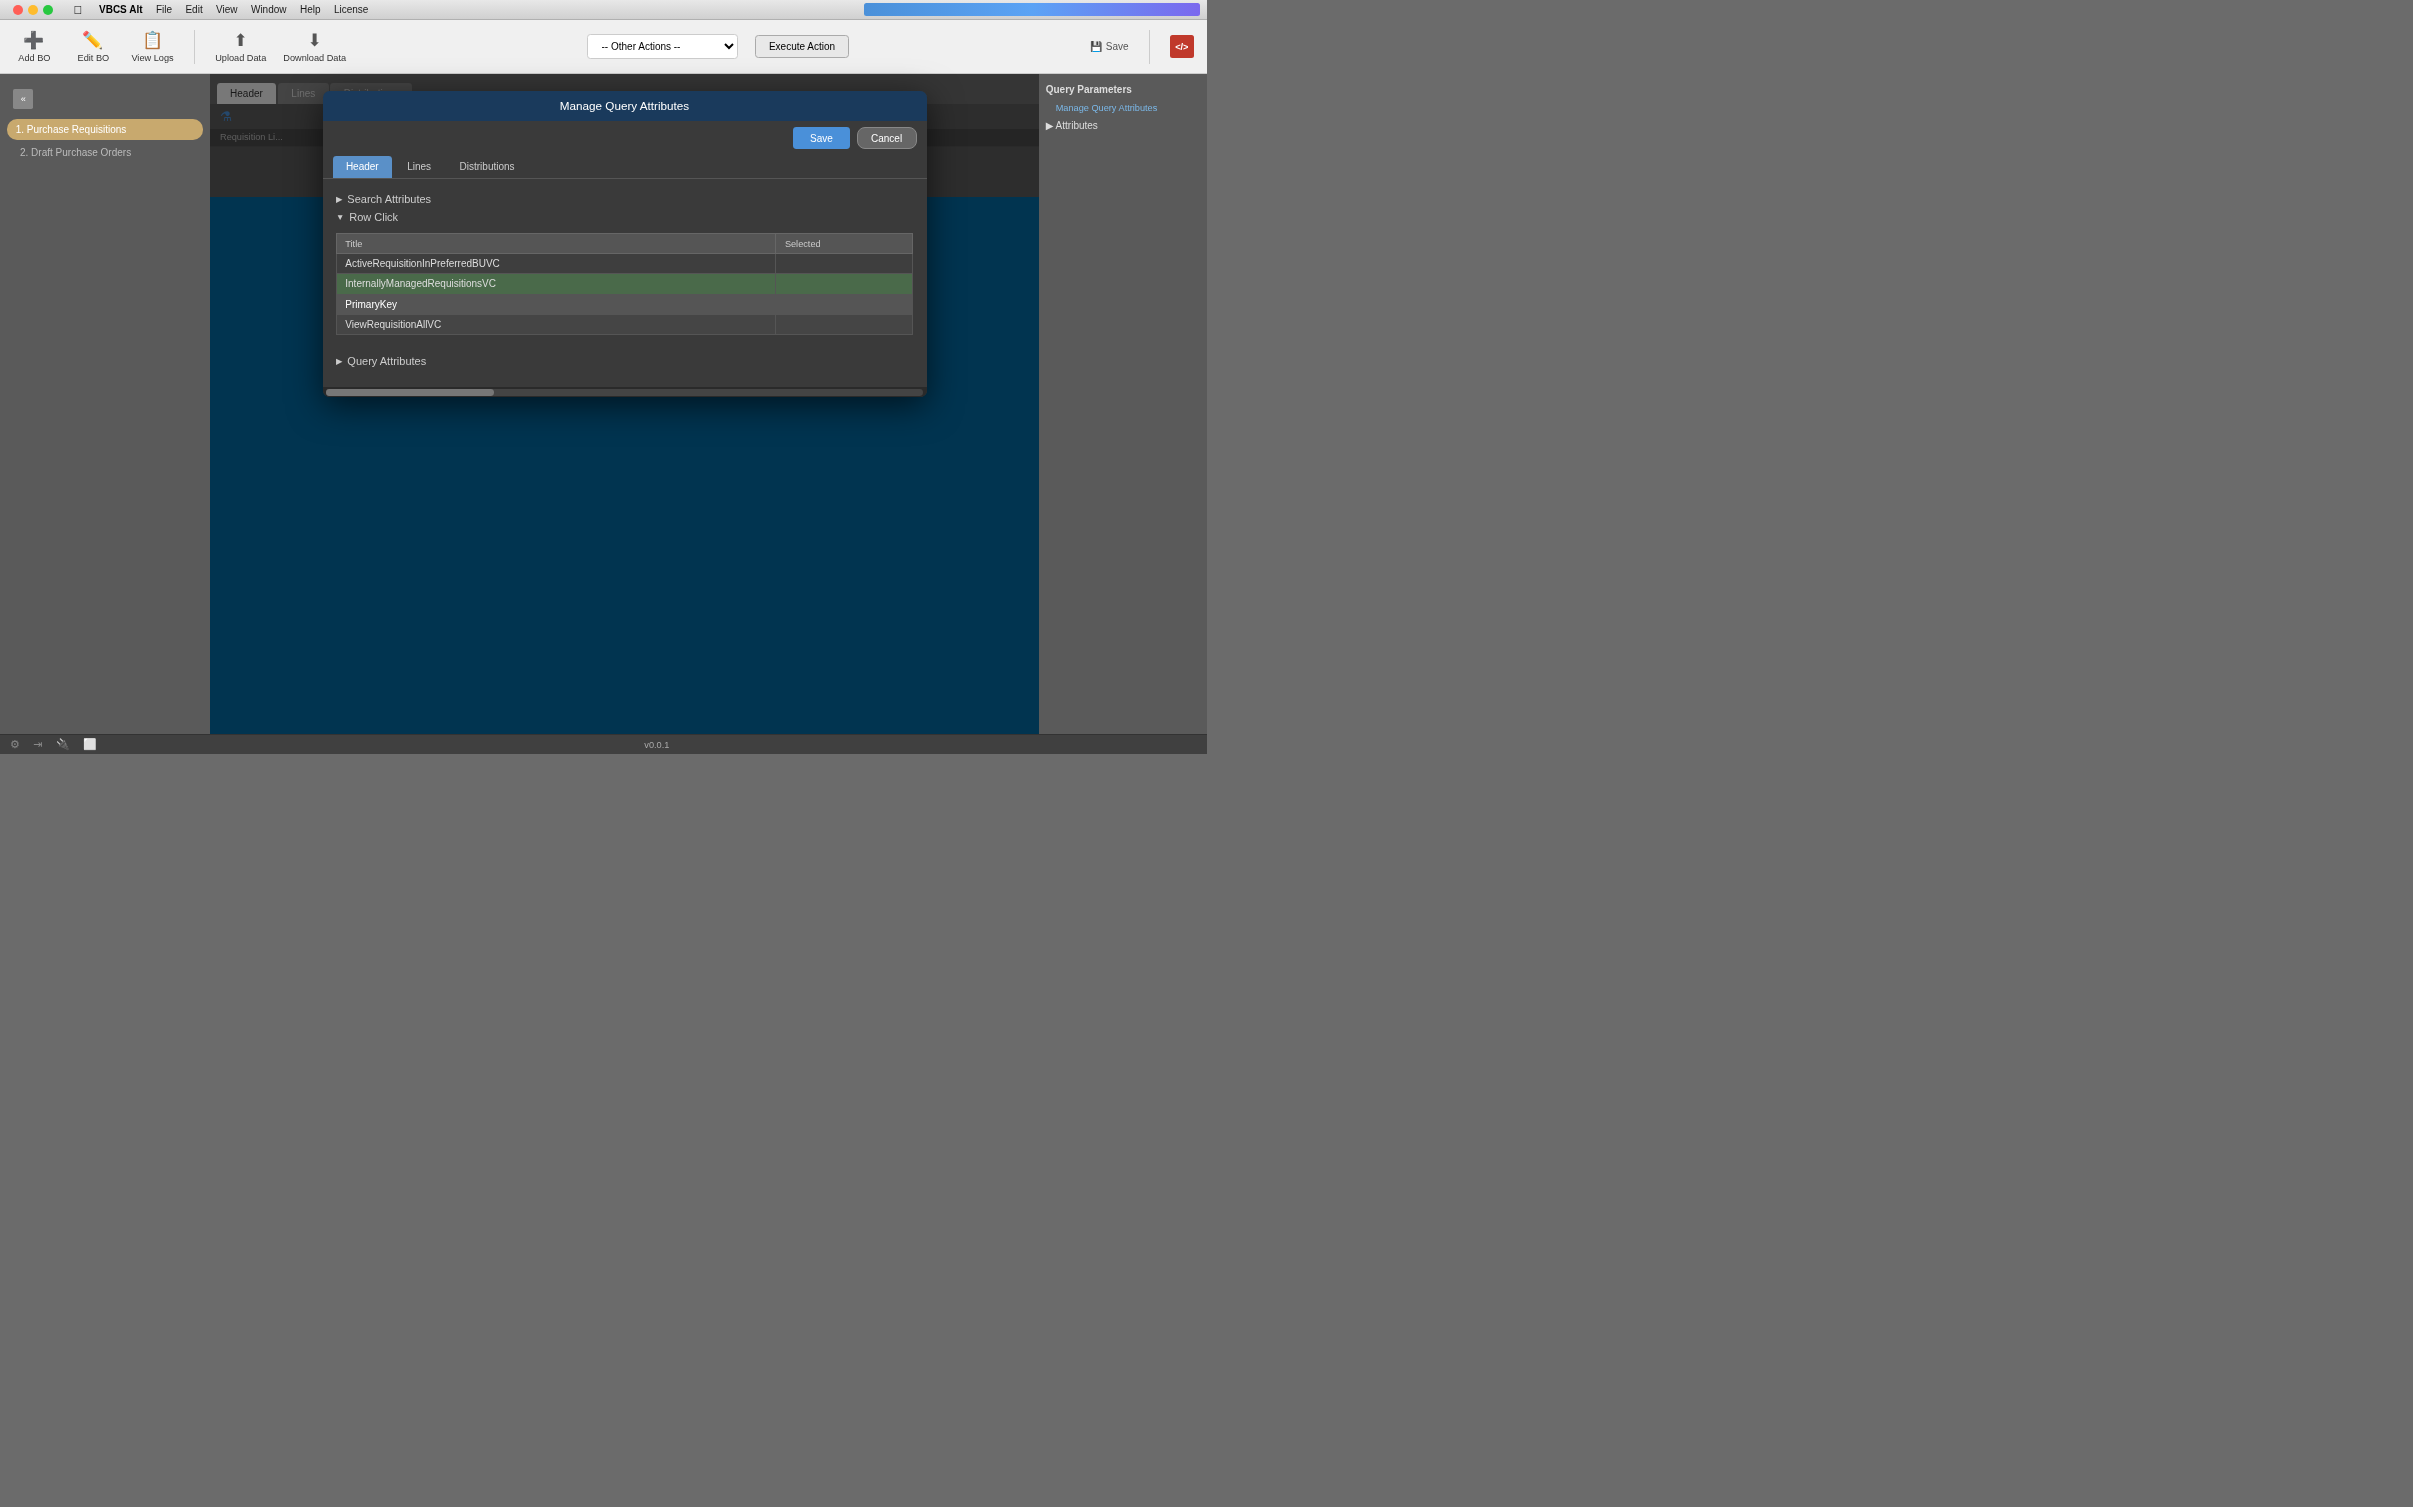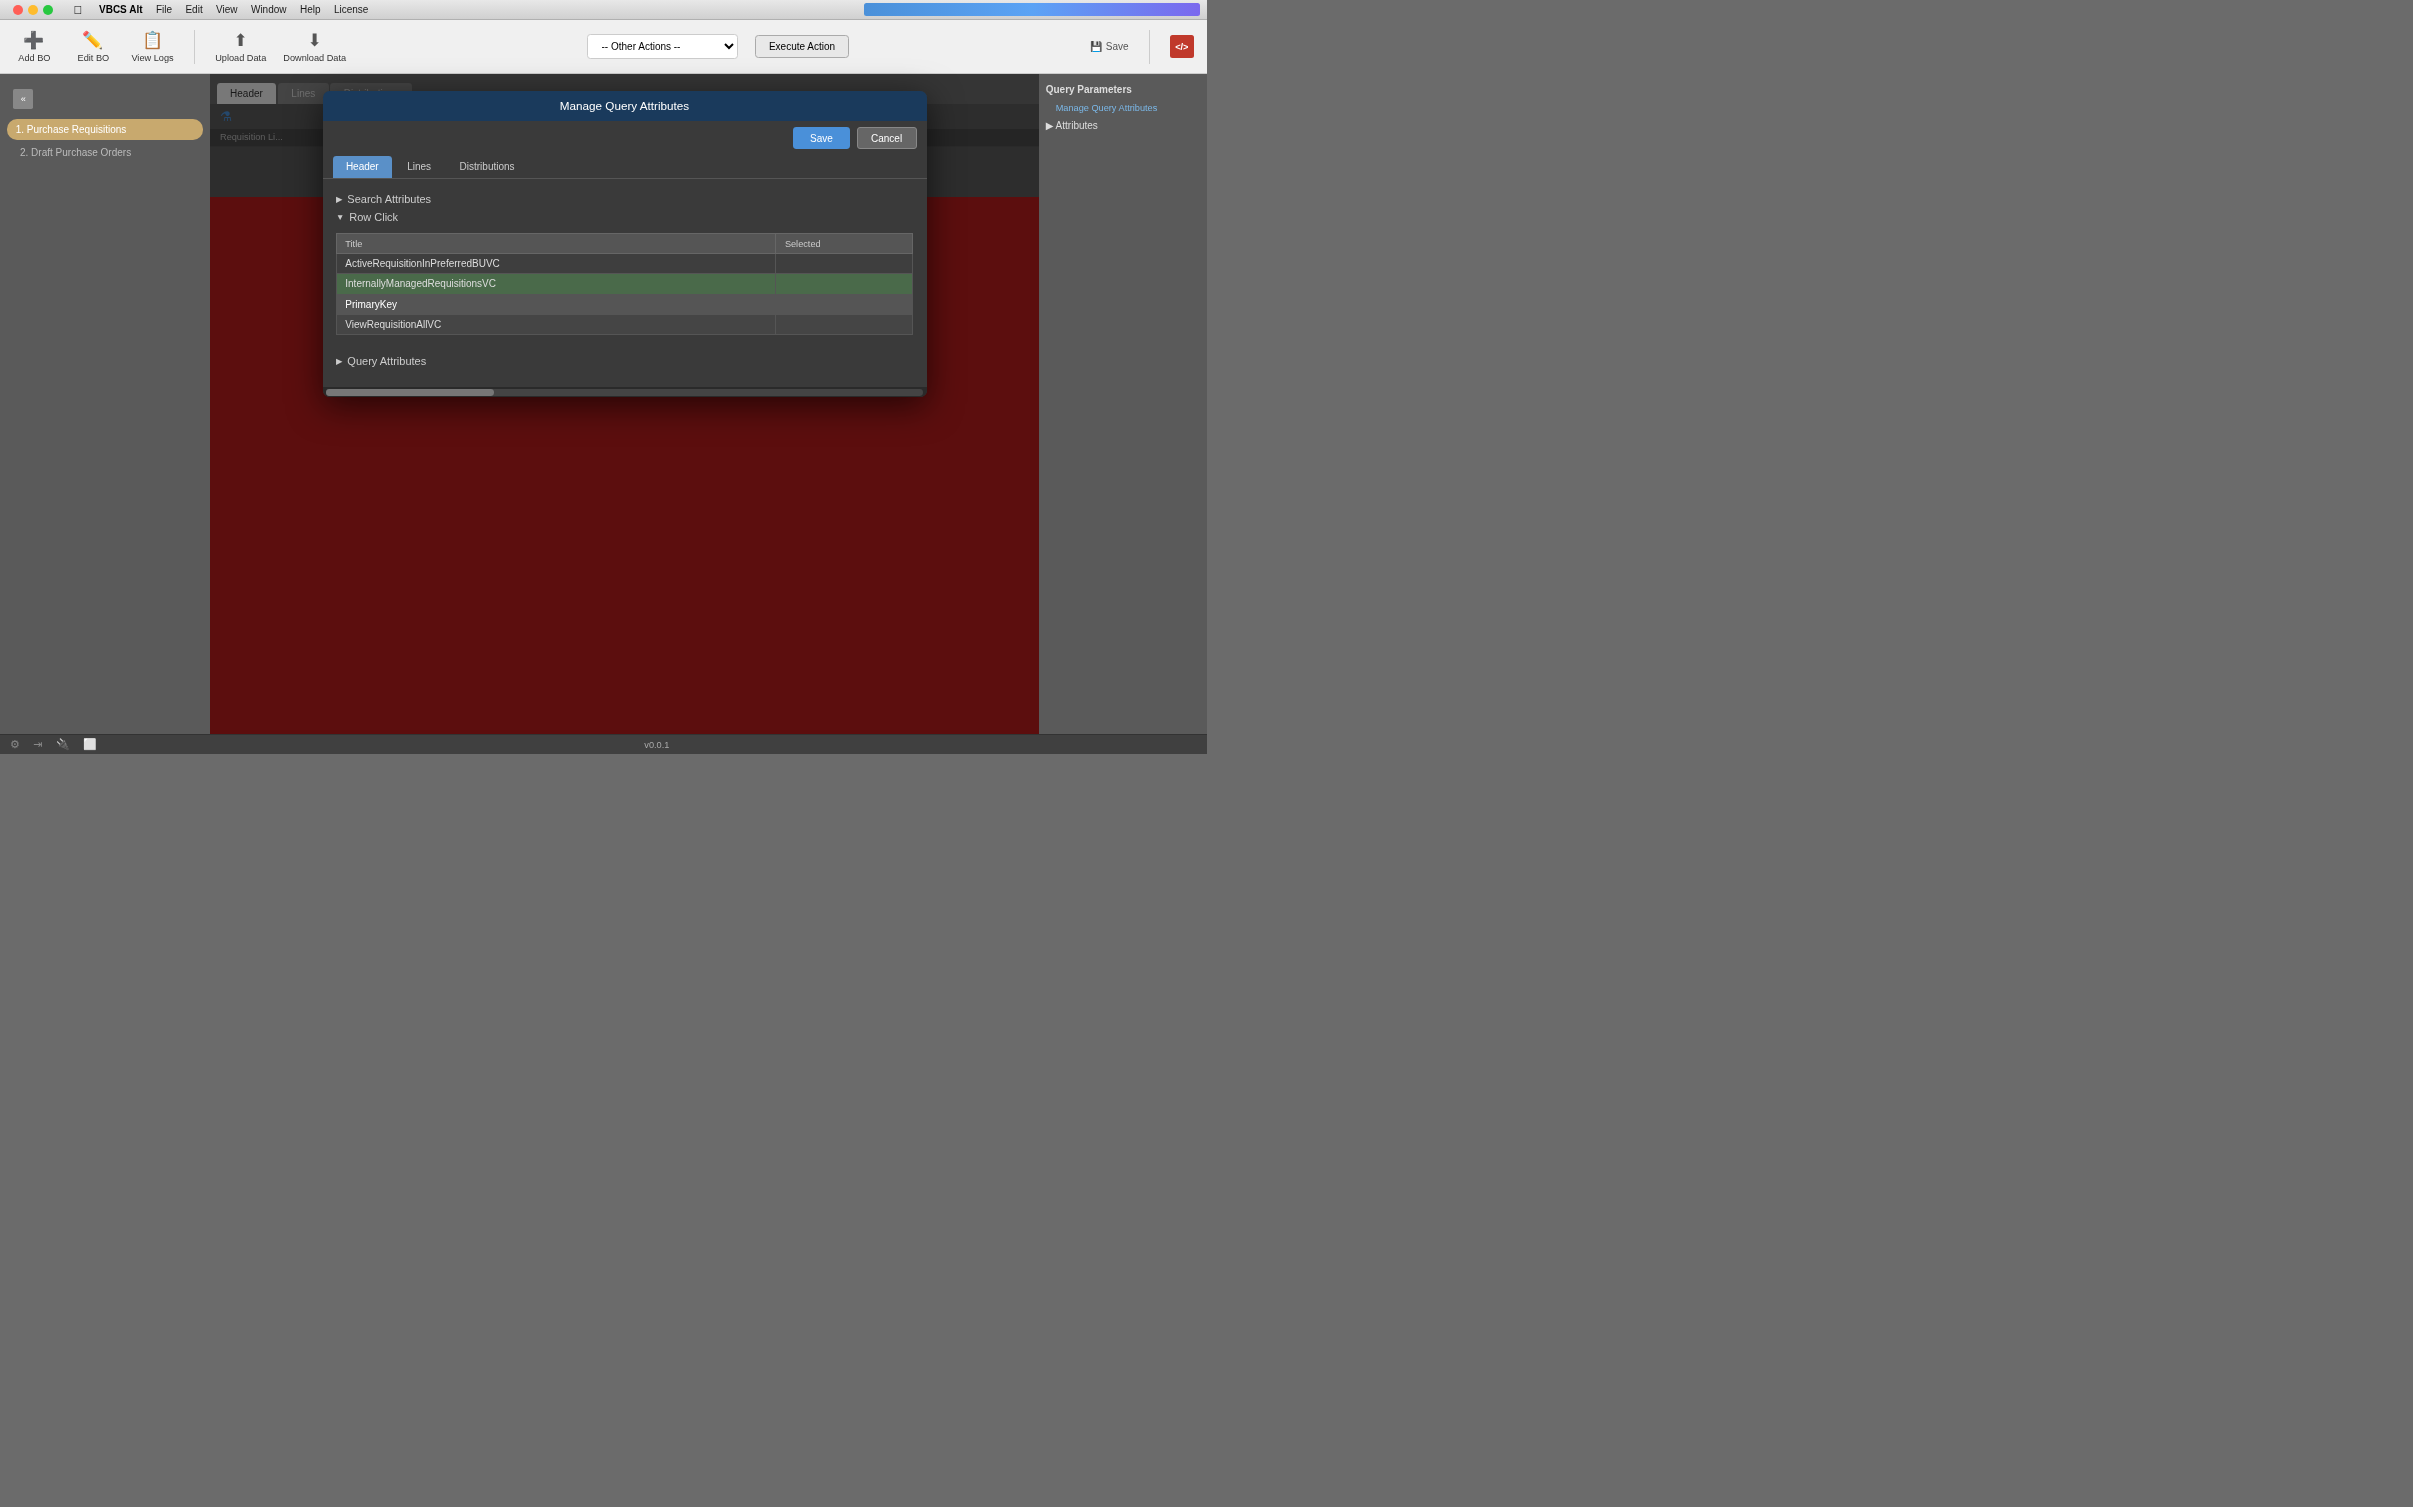--- a/index.html
+++ b/index.html
@@ -157,21 +157,21 @@
       margin: 1.7px 6.7px;
     }
     .sidebar-item.sub {
       padding-left: 20px;
       color: #bbb;
     }
 
     
     .content-area {
       flex: 1;
-      background: #b91c1c;
+      background: #0369a1;
       position: relative;
     }
     .tabs-bar {
       display: flex;
       background: #6a6a6a;
       padding: 0 6.7px;
       height: 30px;
       align-items: flex-end;
     }
     .tab {
@@ -261,21 +261,21 @@
       border: none;
       border-radius: 3.4px;
       font-size: 10px;
       cursor: pointer;
     }
     .modal-cancel-btn {
       padding: 4.2px 13.4px;
       background: #666;
       color: white;
       border: 0.8px solid #888;
-      border-radius: 3px;
+      border-radius: 8px;
       font-size: 10px;
       cursor: pointer;
     }
     .modal-tabs {
       display: flex;
       background: #3a3a3a;
       padding: 0 10px;
       border-bottom: 0.8px solid #555;
     }
     .modal-tab {

